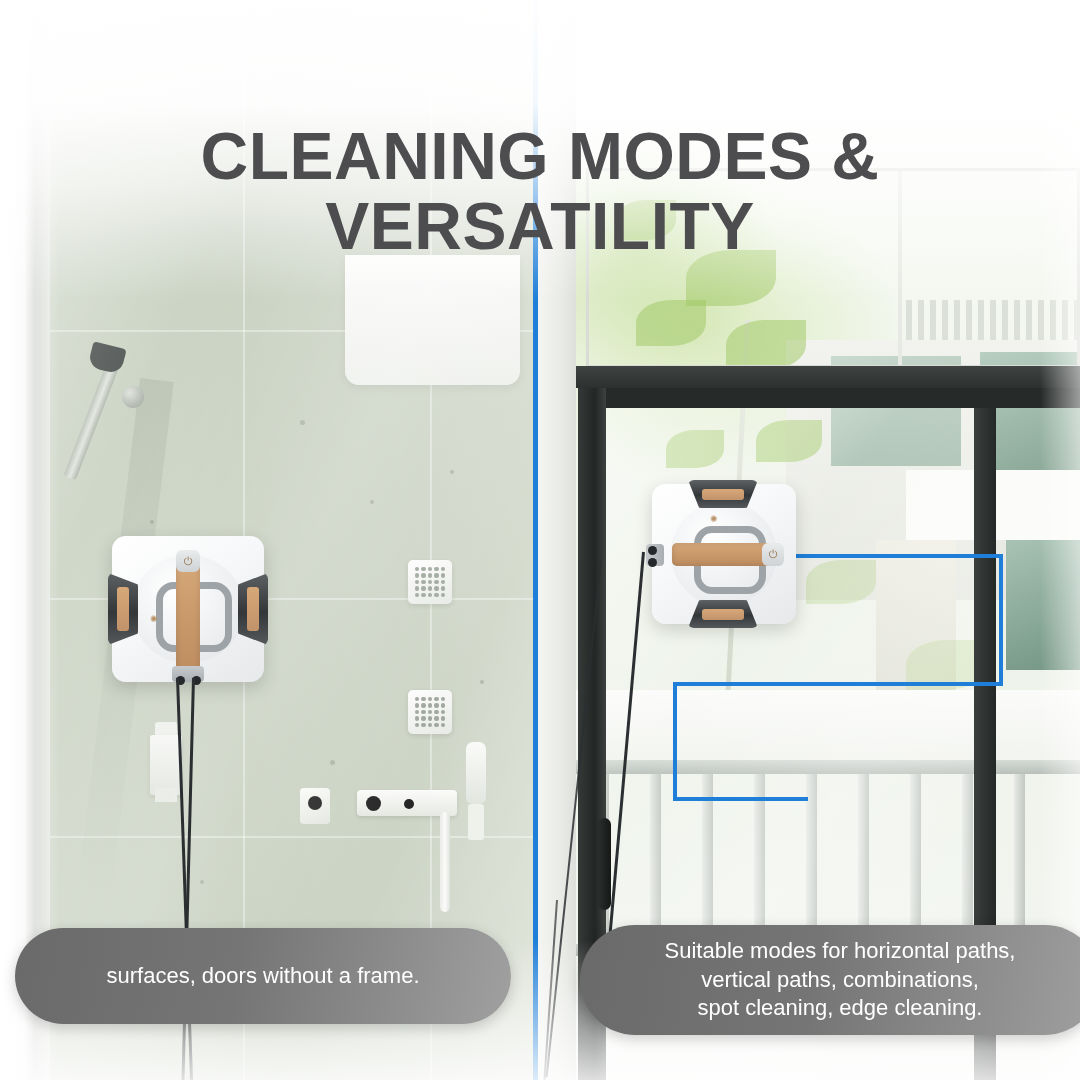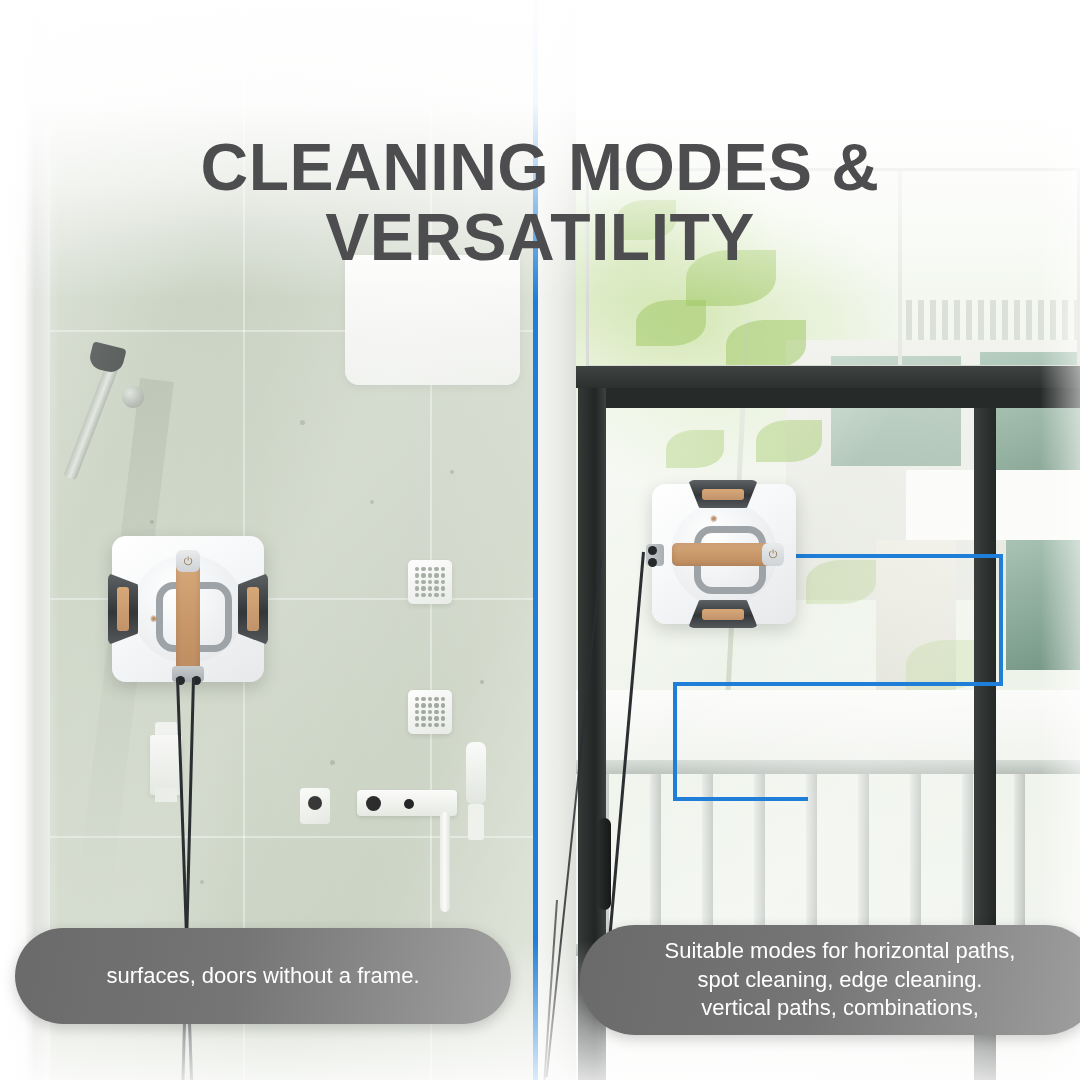--- a/index.html
+++ b/index.html
@@ -156,21 +156,21 @@
     background:linear-gradient(180deg,rgba(255,255,255,.99) 0%,rgba(255,255,255,.95) 34%,
       rgba(255,255,255,.62) 62%,rgba(255,255,255,0) 100%);}
   .bottom-fade{position:absolute;left:0;bottom:0;width:1080px;height:140px;
     background:linear-gradient(0deg,rgba(255,255,255,.85),rgba(255,255,255,0));}
   .edge-fade-l{position:absolute;left:0;top:0;width:60px;height:1080px;
     background:linear-gradient(90deg,rgba(255,255,255,.92),rgba(255,255,255,0));}
   .edge-fade-r{position:absolute;right:0;top:0;width:40px;height:1080px;
     background:linear-gradient(270deg,rgba(255,255,255,.55),rgba(255,255,255,0));}
 
   .title{position:absolute;left:0;top:122px;width:1080px;text-align:center;
-    font-size:66px;font-weight:bold;line-height:1.06;letter-spacing:.5px;color:#4d4d4f;margin-top:11px;}
+    font-size:66px;font-weight:bold;line-height:1.06;letter-spacing:.5px;color:#4d4d4f;}
   .title .l2{display:block;}
 
   .pill{position:absolute;border-radius:999px;color:#fff;display:flex;align-items:center;
     justify-content:center;text-align:center;box-shadow:0 4px 14px rgba(0,0,0,.18);
     background:linear-gradient(100deg,#6a6a6a 0%,#757575 45%,#8e8e8e 78%,#a0a0a0 100%);}
   .pill-left{left:15px;top:928px;width:496px;height:96px;font-size:22px;line-height:1.32;padding:0 26px;box-sizing:border-box;}
   .pill-right{left:580px;top:925px;width:520px;height:110px;font-size:22px;line-height:1.3;padding:0 28px;box-sizing:border-box;}
   .pill span{display:block;}
 </style>
 </head>
@@ -388,18 +388,18 @@
 
   <div class="pill pill-left">
     <div>
       <span>surfaces, doors without a frame.</span>
     </div>
   </div>
 
   <div class="pill pill-right">
     <div>
       <span>Suitable modes for horizontal paths,</span>
+      <span>vertical paths, combinations,</span>
       <span>spot cleaning, edge cleaning.</span>
-      <span>vertical paths, combinations,</span>
     </div>
   </div>
 
 </div>
 
 </body></html>

